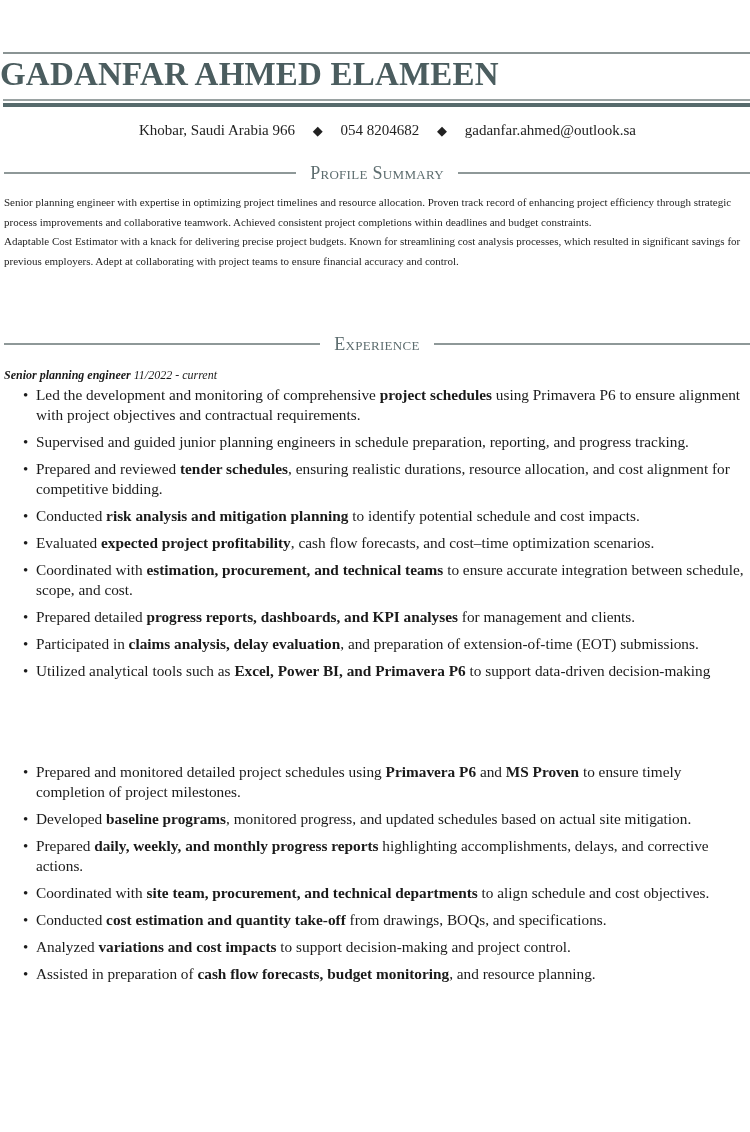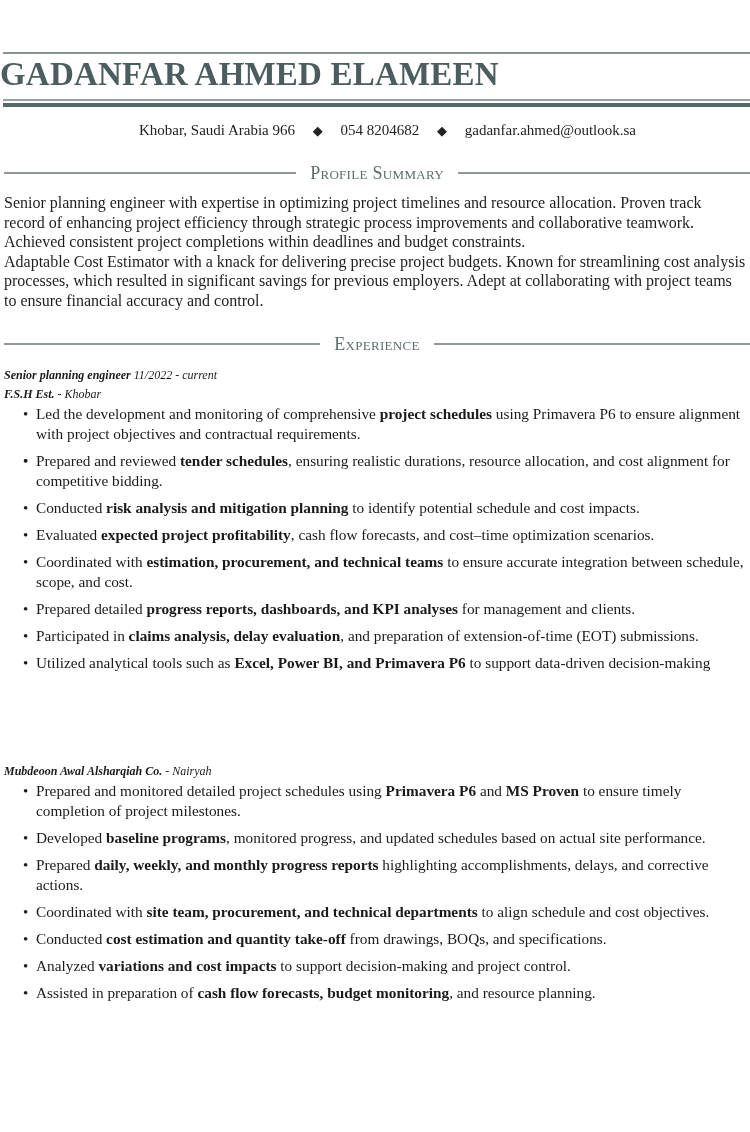--- a/index.html
+++ b/index.html
@@ -30,21 +30,21 @@
   .section-head {
     position: absolute; left: 4px; right: 0; display: flex; align-items: center;
   }
   .section-head .line { flex: 1; height: 1.5px; background: #8e9898; }
   .section-head .title {
     padding: 0 14px; font-size: 18px; color: #5d6d6f; font-variant: small-caps;
     letter-spacing: 0.3px; line-height: 22px;
   }
   .summary {
     position: absolute; left: 4px; right: 4px; top: 193px;
-    font-size: 16px; line-height: 19.5px; color: #1e1e1e;
+    font-size: 11px; line-height: 19.5px; color: #1e1e1e;
   }
   .summary p { margin: 0; }
   .job { position: absolute; left: 4px; right: 0; }
   .job-line { font-size: 12px; line-height: 19px; font-style: italic; }
   .job-line b { font-weight: bold; }
   ul.bullets { list-style: none; margin: 0; padding: 0; }
   ul.bullets li {
     position: relative; padding-left: 32px; font-size: 15.3px; line-height: 20px;
     margin-bottom: 7px; padding-right: 2px;
   }
@@ -84,44 +84,36 @@
   <div class="line"></div>
   <div class="title">Experience</div>
   <div class="line"></div>
 </div>
 
 <div class="job" style="top:366px;">
   <div class="job-line">
     <b>Senior planning engineer</b>
     <span>11/2022 - current</span>
   </div>
-  <div class="job-line">
-    <b>F.S.H Est.</b>
-    <span>- Khobar</span>
-  </div>
   <ul class="bullets">
       <li><span class="dot">•</span><span>Led the development and monitoring of comprehensive </span><b>project schedules</b><span> using Primavera P6 to ensure alignment with project objectives and contractual requirements.</span></li>
-      <li><span class="dot">•</span></li>
+      <li><span class="dot">•</span><span>Supervised and guided junior planning engineers in schedule preparation, reporting, and progress tracking.</span></li>
       <li><span class="dot">•</span><span>Prepared and reviewed </span><b>tender schedules</b><span>, ensuring realistic durations, resource allocation, and cost alignment for competitive bidding.</span></li>
       <li><span class="dot">•</span><span>Conducted </span><b>risk analysis and mitigation planning</b><span> to identify potential schedule and cost impacts.</span></li>
       <li><span class="dot">•</span><span>Evaluated </span><b>expected project profitability</b><span>, cash flow forecasts, and cost–time optimization scenarios.</span></li>
       <li><span class="dot">•</span><span>Coordinated with </span><b>estimation, procurement, and technical teams</b><span> to ensure accurate integration between schedule, scope, and cost.</span></li>
       <li><span class="dot">•</span><span>Prepared detailed </span><b>progress reports, dashboards, and KPI analyses</b><span> for management and clients.</span></li>
       <li><span class="dot">•</span><span>Participated in </span><b>claims analysis, delay evaluation</b><span>, and preparation of extension-of-time (EOT) submissions.</span></li>
       <li><span class="dot">•</span><span>Utilized analytical tools such as </span><b>Excel, Power BI, and Primavera P6</b><span> to support data-driven decision-making</span></li>
     </ul>
 </div>
 
 <div class="job" style="top:762px;">
-  <div class="job-line">
-    <b>Mubdeoon Awal Alsharqiah Co.</b>
-    <span>- Nairyah</span>
-  </div>
   <ul class="bullets">
       <li><span class="dot">•</span><span>Prepared and monitored detailed project schedules using </span><b>Primavera P6</b><span> and </span><b>MS Proven</b><span> to ensure timely completion of project milestones.</span></li>
-      <li><span class="dot">•</span><span>Developed </span><b>baseline programs</b><span>, monitored progress, and updated schedules based on actual site performance.</span></li>
+      <li><span class="dot">•</span><span>Developed </span><b>baseline programs</b><span>, monitored progress, and updated schedules based on actual site mitigation.</span></li>
       <li><span class="dot">•</span><span>Prepared </span><b>daily, weekly, and monthly progress reports</b><span> highlighting accomplishments, delays, and corrective actions.</span></li>
       <li><span class="dot">•</span><span>Coordinated with </span><b>site team, procurement, and technical departments</b><span> to align schedule and cost objectives.</span></li>
       <li><span class="dot">•</span><span>Conducted </span><b>cost estimation and quantity take-off</b><span> from drawings, BOQs, and specifications.</span></li>
       <li><span class="dot">•</span><span>Analyzed </span><b>variations and cost impacts</b><span> to support decision-making and project control.</span></li>
       <li><span class="dot">•</span><span>Assisted in preparation of </span><b>cash flow forecasts, budget monitoring</b><span>, and resource planning.</span></li>
     </ul>
 </div>
 
 </body></html>

